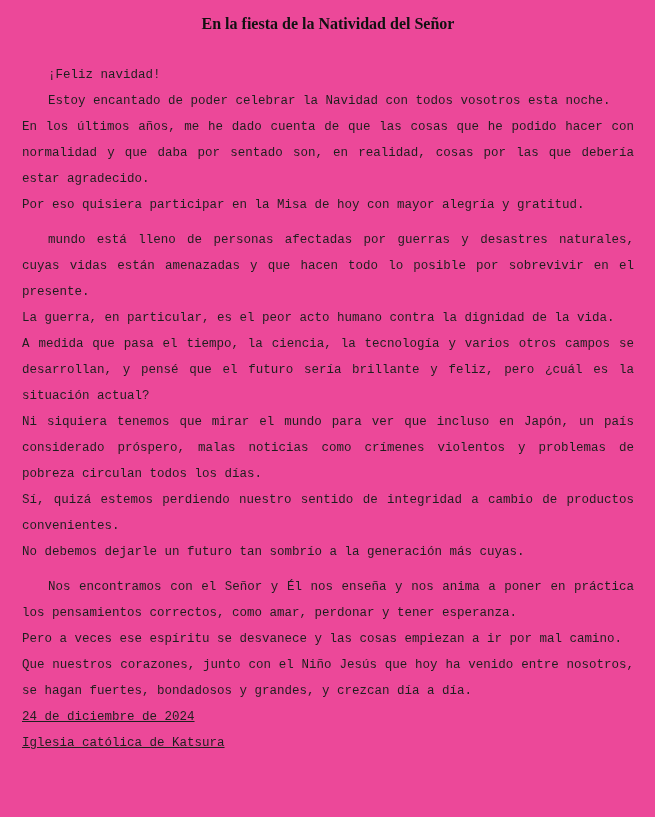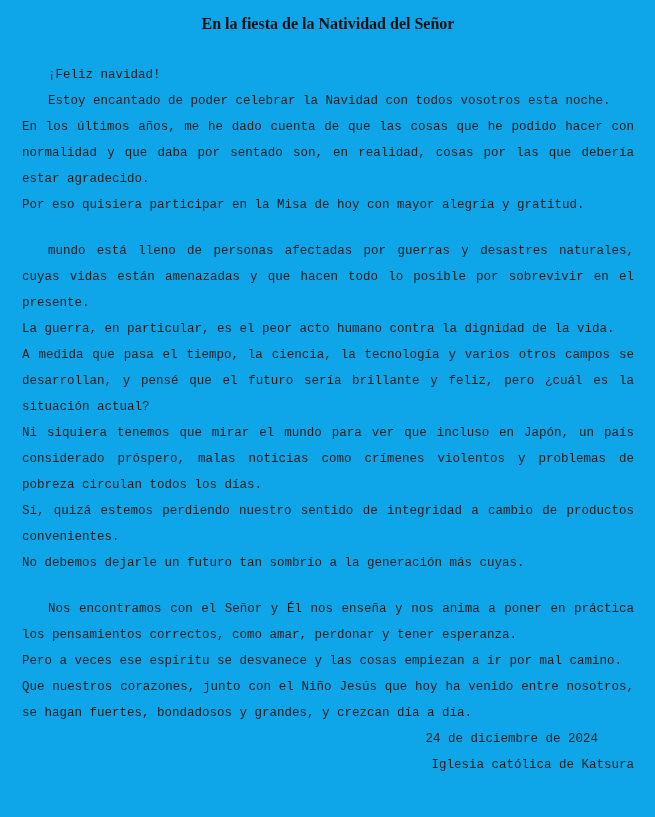--- a/index.html
+++ b/index.html
@@ -14,21 +14,21 @@
     font-family: "Liberation Mono", "DejaVu Sans Mono", monospace;
     font-size: 12.5px;
     color: #1f1f1f;
     -webkit-font-smoothing: antialiased;
   }
   .page {
     box-sizing: border-box;
     width: 655px;
     height: 817px;
     padding: 11px 21px 0 22px;
-    background: #0ea5e9;
+    background: #ec4899;
   }
   .title {
     font-family: "Liberation Serif", "DejaVu Serif", serif;
     font-size: 16px;
     font-weight: bold;
     text-align: center;
     margin: 0 0 25px 0;
     line-height: 26px;
     color: #111111;
   }
@@ -36,24 +36,24 @@
     margin: 0;
     line-height: 26px;
     text-align: justify;
     text-align-last: left;
     white-space: normal;
   }
   .para.indent {
     text-indent: 26px;
   }
   .para.gap {
-    margin-top: 20px;
+    margin-top: 9px;
   }
   .signature {
-    text-align: right;
+    text-decoration: underline;
   }
   .sig-line {
     margin: 0;
     line-height: 26px;
   }
   .sig-date   { margin-right: 36px; }
   .sig-church { }
 </style>
 </head>
 <body>

